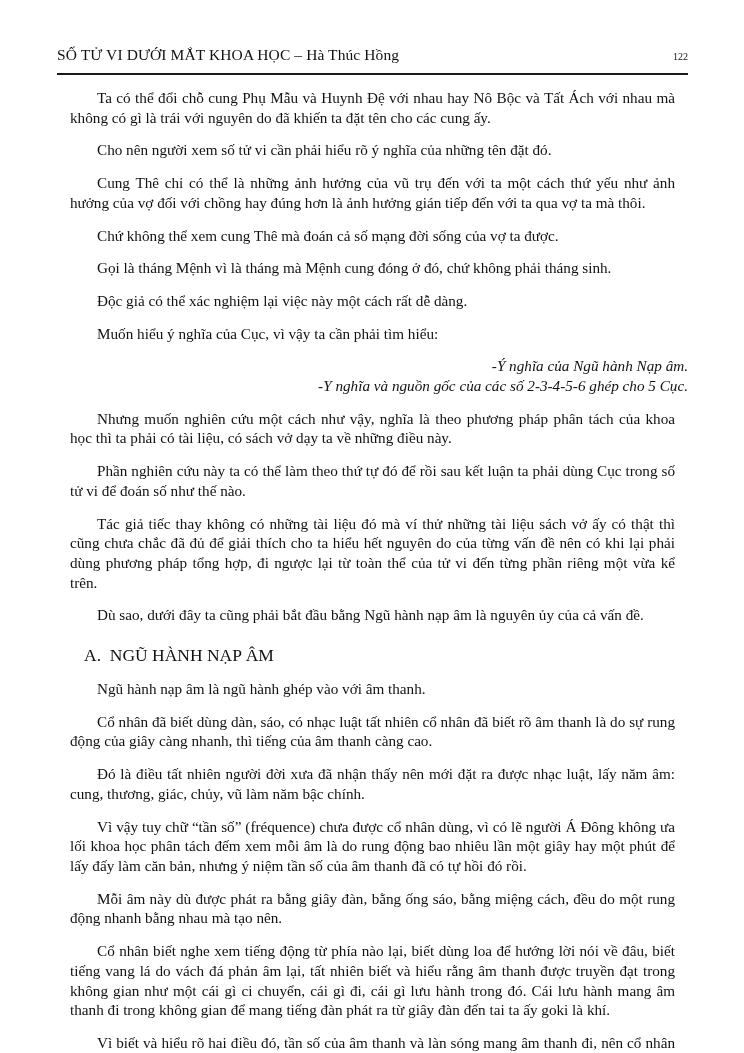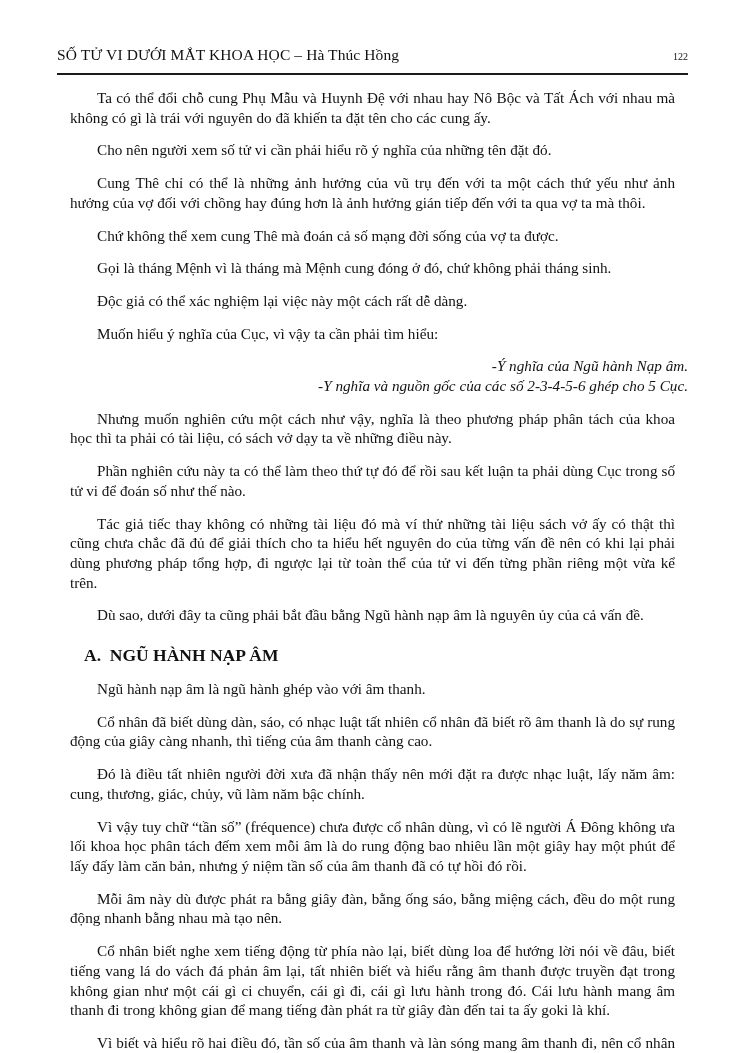--- a/index.html
+++ b/index.html
@@ -49,21 +49,21 @@
     padding-left: 28px;
     text-align: right;
     font-style: italic;
   }
   .list-marker {
     display: inline-block;
     width: 23px;
   }
   .section-heading {
     font-size: 17.5px;
-    font-weight: bold;
+    font-weight: normal;
     margin: 20px 0 2px 0;
     text-indent: 27px;
     white-space: pre-wrap;
     line-height: 21px;
   }
 </style>
 </head>
 <body>
 
 <div class="page">

